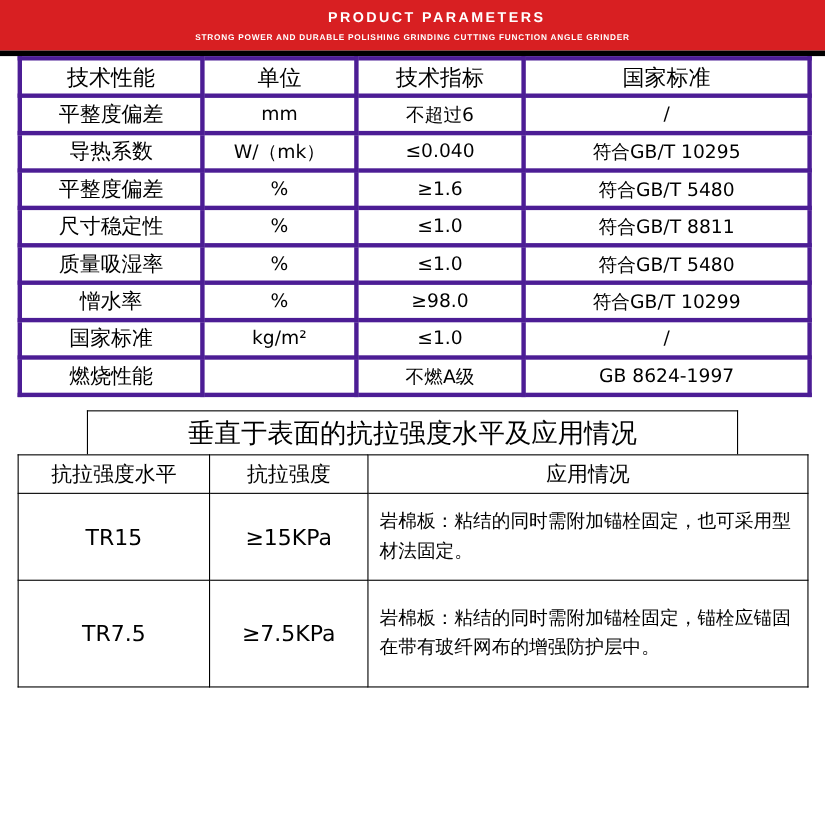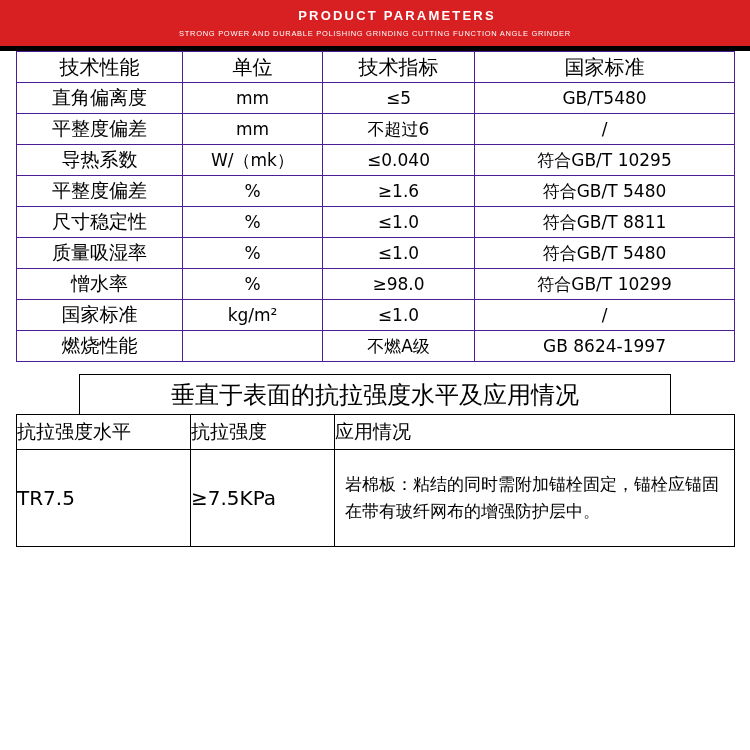--- a/index.html
+++ b/index.html
@@ -36,21 +36,21 @@
     color: #ffffff;
     font-size: 13px;
     font-weight: bold;
     letter-spacing: 2.2px;
     line-height: 16px;
     margin-left: 44px;
   }
   .banner-sub {
     color: #ffffff;
     font-size: 7.5px;
-    font-weight: normal;
+    font-weight: bold;
     letter-spacing: 0.7px;
     line-height: 14px;
     margin-top: 3px;
   }
   .banner-rule {
     width: 750px;
     height: 5px;
     background: #000000;
   }
   
@@ -67,21 +67,21 @@
     font-family: "DejaVu Sans", "Liberation Sans", sans-serif;
     font-weight: 400;
   }
   table.spec {
     width: 718px;
     border-collapse: collapse;
     table-layout: fixed;
     margin: 0 auto;
   }
   table.spec td {
-    border: 1px solid #4c1d95;
+    border: 4px solid #4c1d95;
     text-align: center;
     vertical-align: middle;
     font-family: "DejaVu Sans", "Liberation Sans", sans-serif;
     padding: 0;
   }
   
   .t1 td {
     height: 30px;
     font-size: 19px;
   }
@@ -112,21 +112,21 @@
     font-family: "DejaVu Sans", "Liberation Sans", sans-serif;
   }
   table.t2 {
     width: 718px;
     border-collapse: collapse;
     table-layout: fixed;
     margin: 0 auto;
   }
   table.t2 td {
     border: 1px solid #000000;
-    text-align: left;
+    text-align: center;
     vertical-align: middle;
     font-family: "DejaVu Sans", "Liberation Sans", sans-serif;
     padding: 0;
   }
   .t2 col.d1 { width: 174px; }
   .t2 col.d2 { width: 144px; }
   .t2 col.d3 { width: 400px; }
   .t2 tr.head td { height: 34px; font-size: 19px; }
   .t2 td.lbl { font-size: 20px; }
   .t2 td.desc {
@@ -160,26 +160,20 @@
           <col class="c4">
       </colgroup>
       <tbody>
         <tr class="head">
           <td>技术性能</td>
           <td>单位</td>
           <td>技术指标</td>
           <td>国家标准</td>
         </tr>
         <tr>
-          <td>直角偏离度</td>
-          <td class="unit">mm</td>
-          <td class="val">≤5</td>
-          <td class="std">GB/T5480</td>
-        </tr>
-        <tr>
           <td>平整度偏差</td>
           <td class="unit">mm</td>
           <td class="val">不超过6</td>
           <td class="std">/</td>
         </tr>
         <tr>
           <td>导热系数</td>
           <td class="unit">W/（mk）</td>
           <td class="val">≤0.040</td>
           <td class="std">符合GB/T 10295</td>
@@ -230,20 +224,25 @@
         <col class="d1">
           <col class="d2">
           <col class="d3">
       </colgroup>
       <tbody>
         <tr class="head">
           <td>抗拉强度水平</td>
           <td>抗拉强度</td>
           <td>应用情况</td>
         </tr>
+        <tr class="r1">
+          <td class="lbl">TR15</td>
+          <td class="lbl">≥15KPa</td>
+          <td class="desc">岩棉板：粘结的同时需附加锚栓固定，也可采用型材法固定。</td>
+        </tr>
         <tr class="r2">
           <td class="lbl">TR7.5</td>
           <td class="lbl">≥7.5KPa</td>
           <td class="desc">岩棉板：粘结的同时需附加锚栓固定，锚栓应锚固在带有玻纤网布的增强防护层中。</td>
         </tr>
       </tbody>
     </table>
 
   </div>
 </div>

